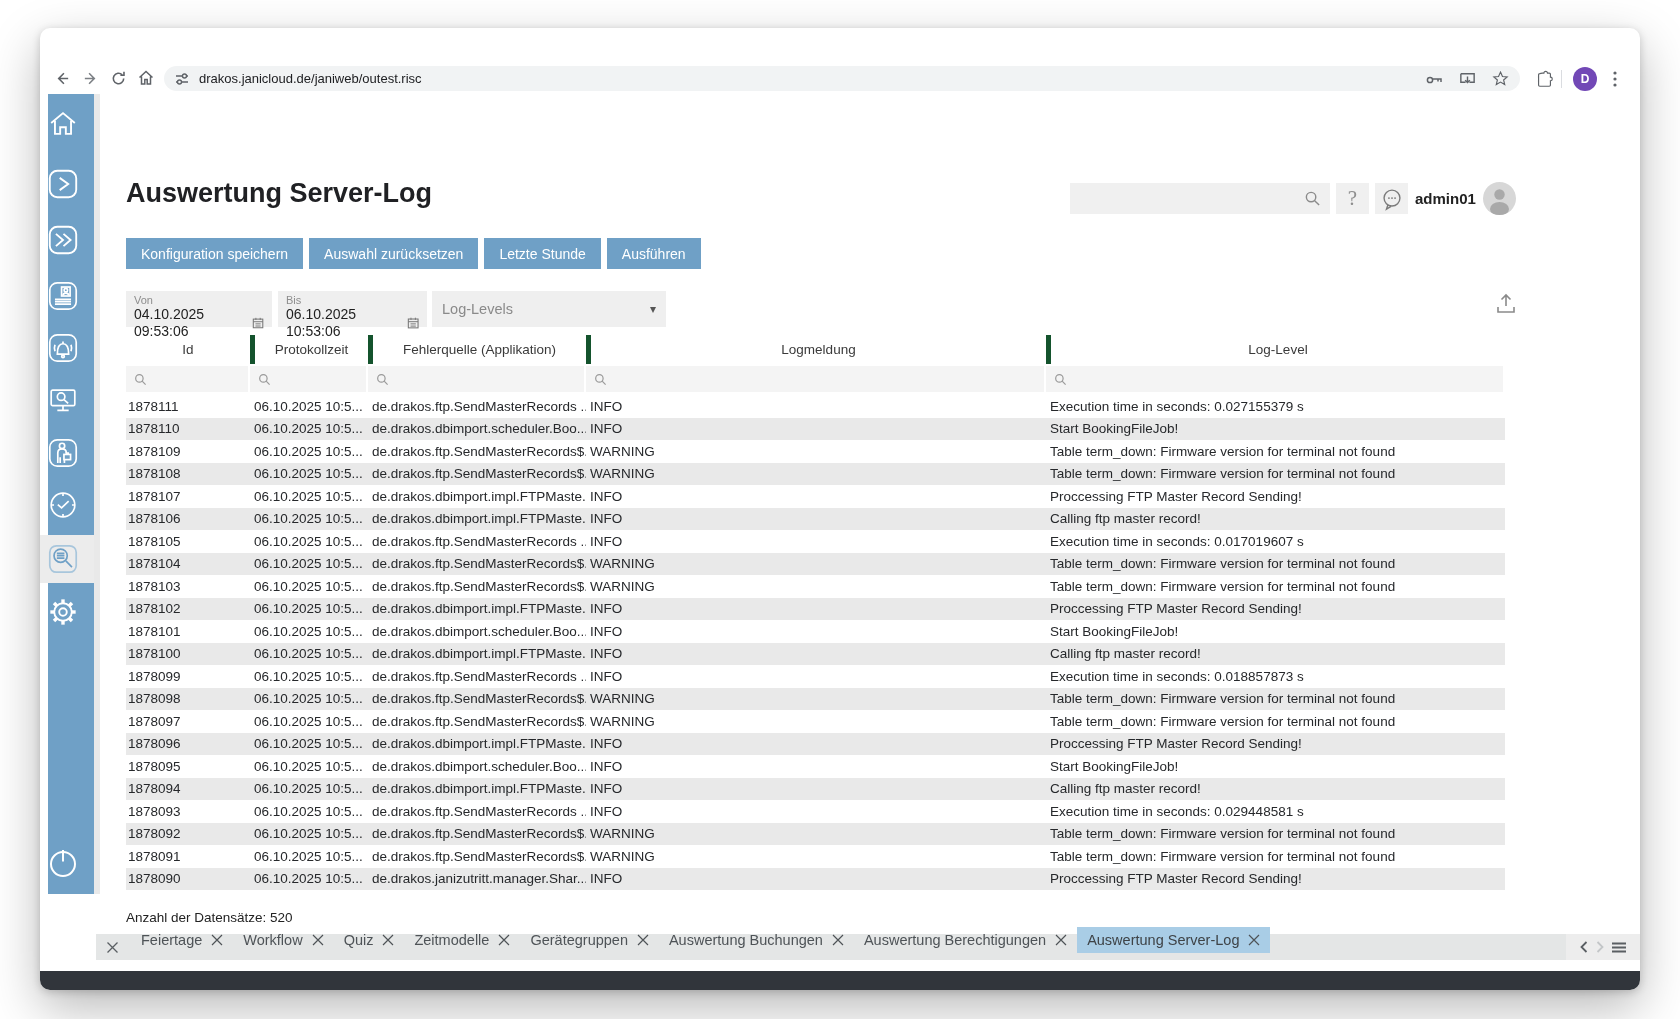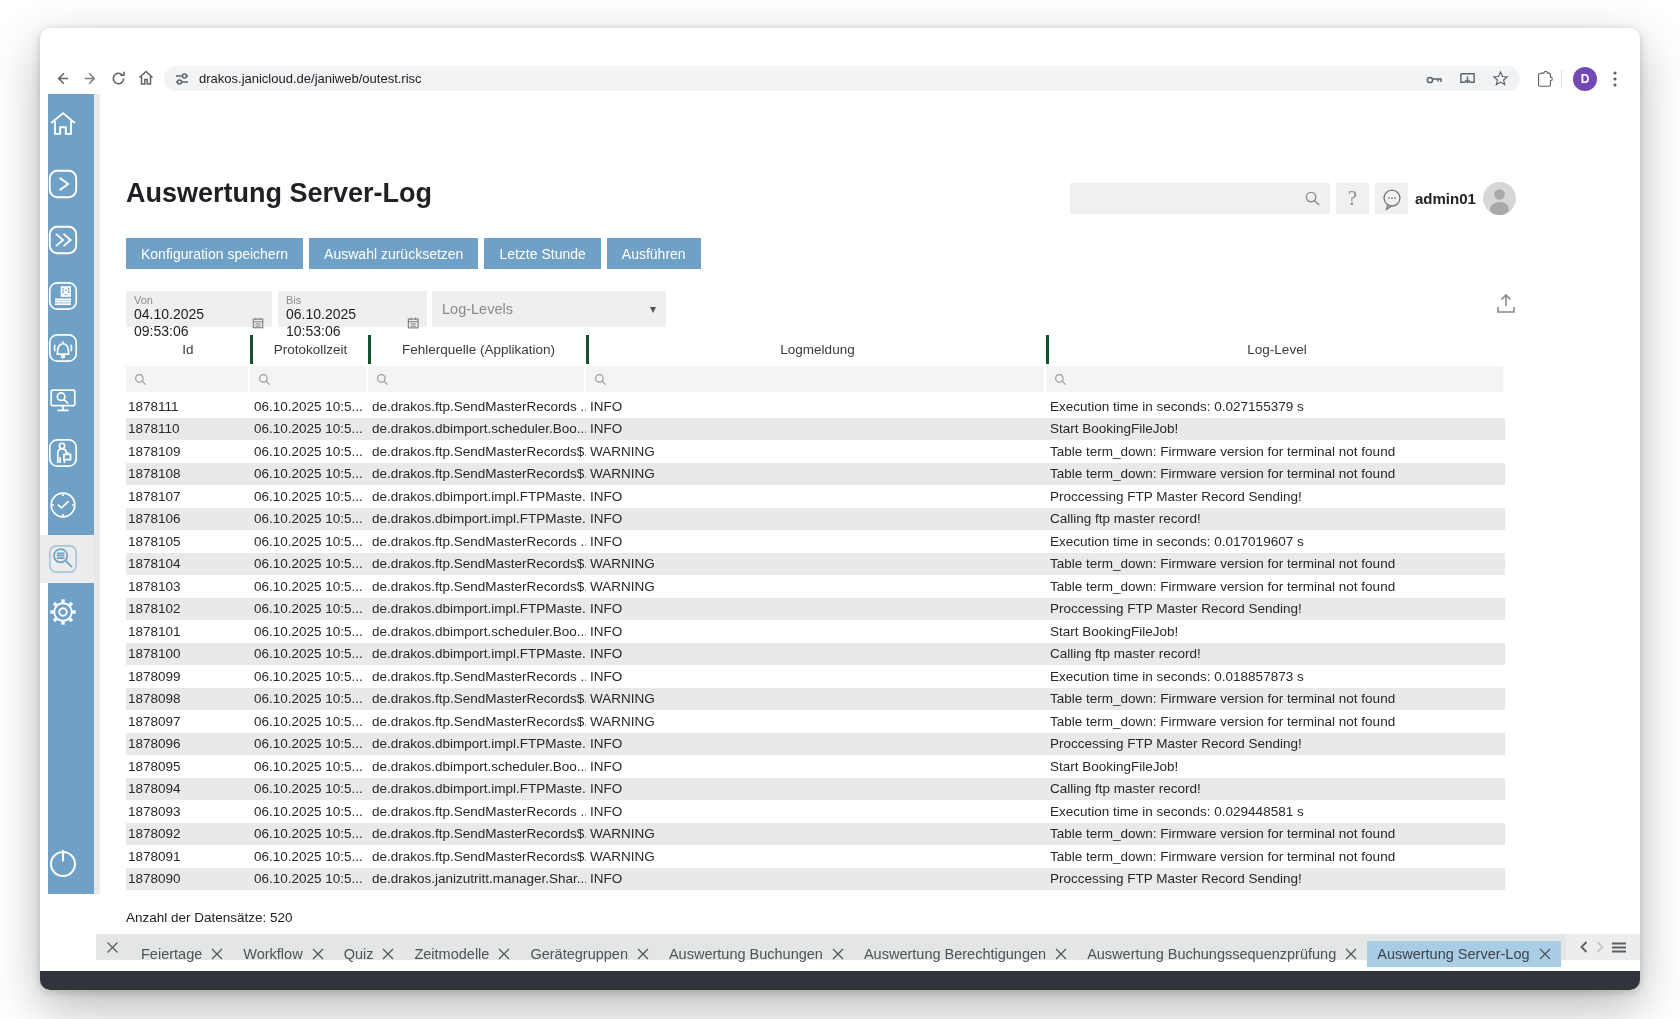--- a/index.html
+++ b/index.html
@@ -51,21 +51,21 @@
   .field{position:absolute;top:197px;height:36px;background:#efefef;box-sizing:border-box;padding:3px 8px 0 8px;}
   .field .lab{font-size:11px;color:#8d8d8d;line-height:12px;}
   .field .val{font-size:14px;color:#1e1e1e;line-height:17px;display:flex;align-items:center;gap:7px;}
   .ddl{position:absolute;left:392px;top:197px;width:234px;height:36px;background:#efefef;display:flex;
        align-items:center;box-sizing:border-box;padding:0 10px;font-size:14.5px;color:#8a8a8a;}
   .ddl .chev{margin-left:auto;color:#555;font-size:12px;}
   .exportic{position:absolute;left:1454px;top:198px;width:24px;height:24px;}
   
   .tbl{position:absolute;left:86px;top:241px;width:1379px;--cols:124px 118px 218px 460px 459px;}
   .thead{display:grid;grid-template-columns:var(--cols);height:29px;}
-  .hcell{display:flex;align-items:center;justify-content:center;font-size:13.5px;color:#3a3a3a;border-left:3px solid #14532d;}
+  .hcell{display:flex;align-items:center;justify-content:center;font-size:13.5px;color:#3a3a3a;border-left:5px solid #14532d;}
   .hcell:first-child{border-left:none;}
   .frow{display:grid;grid-template-columns:var(--cols);height:31px;}
   .fcell{padding:2px 2px 2px 0;box-sizing:border-box;}
   .finput{background:#f4f4f4;height:26px;display:flex;align-items:center;padding-left:8px;}
   .rows .row{display:grid;grid-template-columns:var(--cols);height:22.5px;align-items:center;font-size:13.5px;color:#26282b;}
   .rows .row:nth-child(even){background:#e9e9e9;}
   .cell{padding-left:4px;white-space:nowrap;overflow:hidden;}
   .cell:first-child{padding-left:2px;}
   .count{position:absolute;left:86px;top:816px;font-size:13.5px;color:#222;}
   
@@ -519,21 +519,21 @@
           </div>
     </div>
     <div class="count">Anzahl der Datensätze: 520</div>
 
     <div class="bbar">
       <span class="closeall">
         <svg width="13" height="13" viewBox="0 0 13 13">
               <path d="M1.5 1.5 L11.5 11.5 M11.5 1.5 L1.5 11.5" stroke="#5a5f63" stroke-width="1.3"></path>
             </svg>
       </span>
-      <span style="display:flex;align-items:flex-end;height:40px;" id="btabs">
+      <span style="display:flex;align-items:flex-start;height:40px;" id="btabs">
             <span class="btab">
               <span>Feiertage</span>
               <span style="display: flex;">
                 <svg width="12" height="12" viewBox="0 0 12 12">
                   <path d="M1 1 L11 11 M11 1 L1 11" stroke="#4e5357" stroke-width="1.2" fill="none"></path>
                 </svg>
               </span>
             </span>
             <span class="btab">
               <span>Workflow</span>
@@ -570,28 +570,20 @@
             <span class="btab">
               <span>Auswertung Buchungen</span>
               <span style="display: flex;">
                 <svg width="12" height="12" viewBox="0 0 12 12">
                   <path d="M1 1 L11 11 M11 1 L1 11" stroke="#4e5357" stroke-width="1.2" fill="none"></path>
                 </svg>
               </span>
             </span>
             <span class="btab">
               <span>Auswertung Berechtigungen</span>
-              <span style="display: flex;">
-                <svg width="12" height="12" viewBox="0 0 12 12">
-                  <path d="M1 1 L11 11 M11 1 L1 11" stroke="#4e5357" stroke-width="1.2" fill="none"></path>
-                </svg>
-              </span>
-            </span>
-            <span class="btab">
-              <span>Auswertung Buchungssequenzprüfung</span>
               <span style="display: flex;">
                 <svg width="12" height="12" viewBox="0 0 12 12">
                   <path d="M1 1 L11 11 M11 1 L1 11" stroke="#4e5357" stroke-width="1.2" fill="none"></path>
                 </svg>
               </span>
             </span>
             <span class="btab active">
               <span>Auswertung Server-Log</span>
               <span style="display: flex;">
                 <svg width="12" height="12" viewBox="0 0 12 12">

